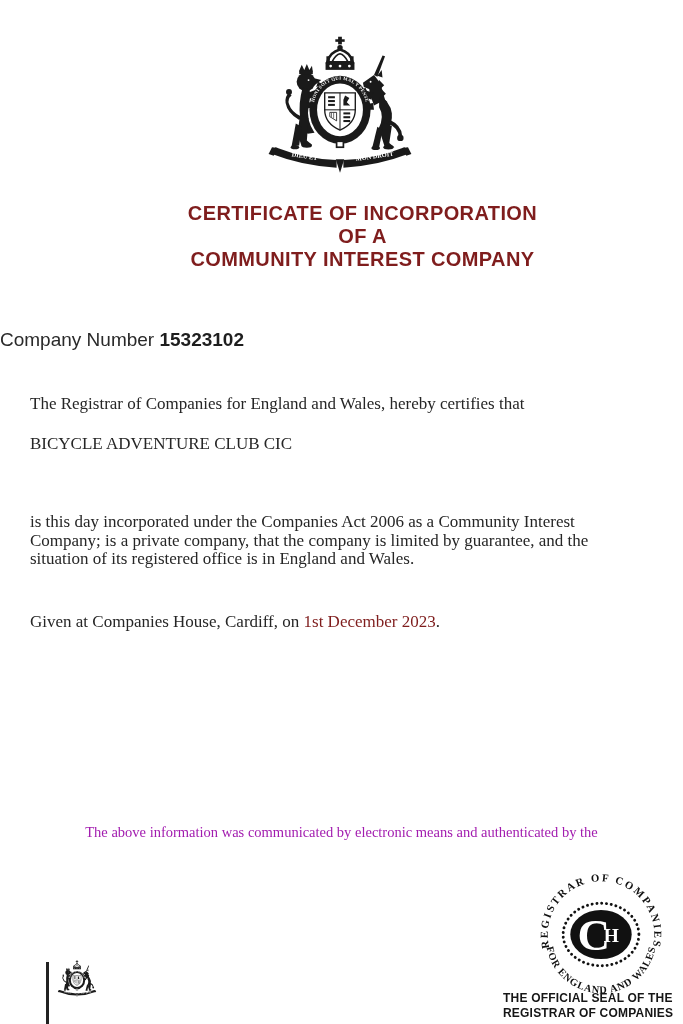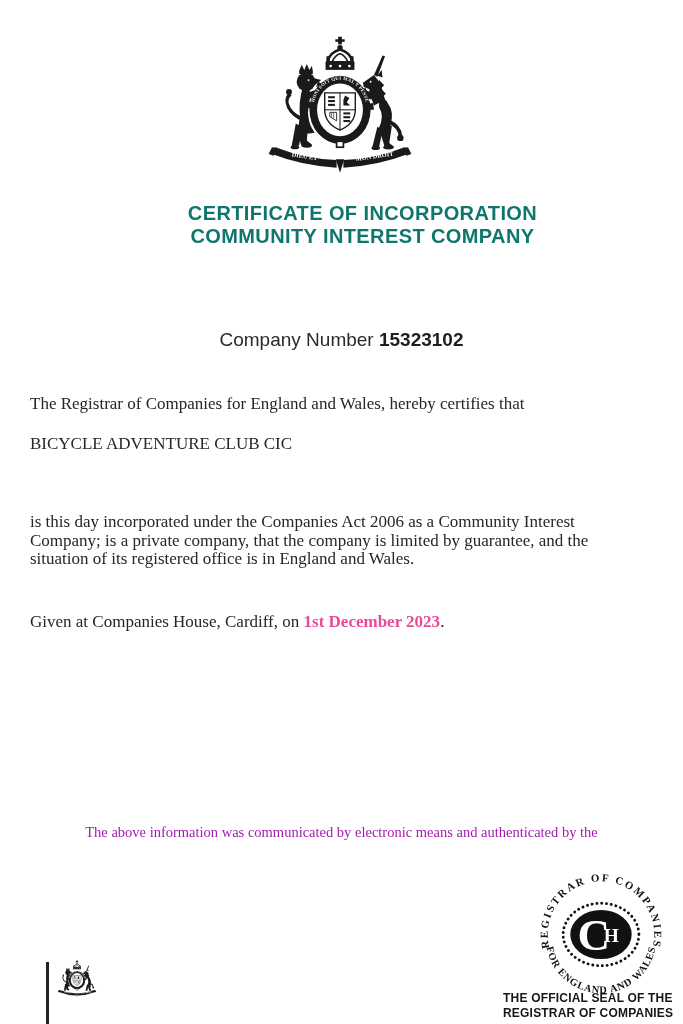--- a/index.html
+++ b/index.html
@@ -14,40 +14,39 @@
     margin: 0 auto;
   }
   
   .arms { position: absolute; left: 255px; top: 30px; width: 170px; height: 152px; }
   
   .cert-title {
     position: absolute; top: 202px; left: 0; width: 100%;
     text-align: center;
     font-family: "Liberation Sans", sans-serif;
     font-weight: bold; font-size: 20px; line-height: 23px;
-    color: #0f766e; letter-spacing: 0.4px; padding-left: 42px;
+    color: #7f1d1d; letter-spacing: 0.4px; padding-left: 42px;
   }
   .company-number {
     position: absolute; top: 329px; left: 0; width: 100%;
-    text-align: center;
     font-family: "Liberation Sans", sans-serif;
     font-size: 19px; color: #2a2a2a;
   }
   .company-number b { font-weight: bold; color: #1e1e1e; }
   
   .serif-line {
     position: absolute; left: 30px; right: 28px;
     font-family: "Liberation Serif", serif;
     font-size: 17px; color: #262626;
   }
   .certifies { top: 394px; }
   .company-name { top: 434px; }
   .body-para { top: 513px; line-height: 18.5px; }
   .given { top: 612px; }
-  .given b { font-weight: bold; color: #ec4899; }
+  .given b { font-weight: normal; color: #7f1d1d; }
   
   .auth {
     position: absolute; top: 820px; left: 0; width: 100%;
     text-align: center;
     font-family: "Liberation Serif", serif;
     font-size: 14.5px; line-height: 25px; color: #a21caf;
   }
   
   .seal-wrap { position: absolute; left: 521px; top: 869px; width: 160px; }
   .seal-svg { display: block; width: 160px; height: 129px; }
@@ -169,20 +168,21 @@
         <circle cx="100" cy="40.5" r="1.6" fill="#ffffff"></circle>
         <circle cx="111" cy="40.5" r="1.6" fill="#ffffff"></circle>
         <rect x="84" y="29" width="4" height="7"></rect>
         <rect x="112" y="29" width="4" height="7"></rect>
       </g>
     </g>
   </svg>
 
   <div class="cert-title">
     <div>CERTIFICATE OF INCORPORATION</div>
+    <div>OF A</div>
     <div>COMMUNITY INTEREST COMPANY</div>
   </div>
 
   <div class="company-number">
     <span>Company Number </span><b>15323102</b>
   </div>
 
   <div class="serif-line certifies">The Registrar of Companies for England and Wales, hereby certifies that</div>
 
   <div class="serif-line company-name">BICYCLE ADVENTURE CLUB CIC</div>

